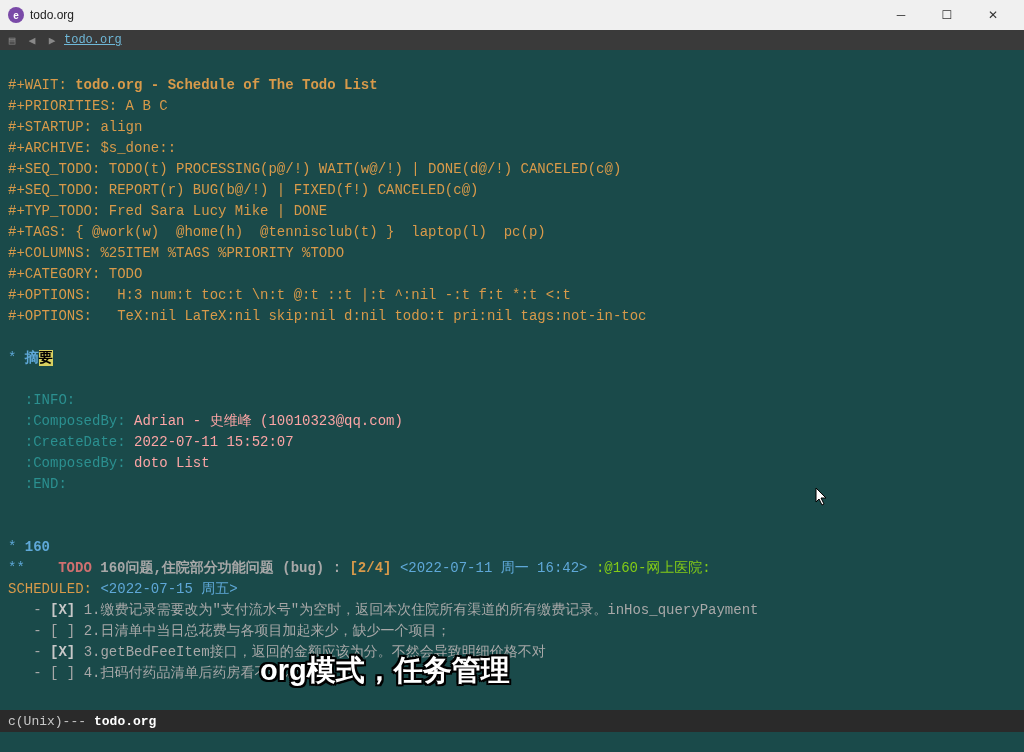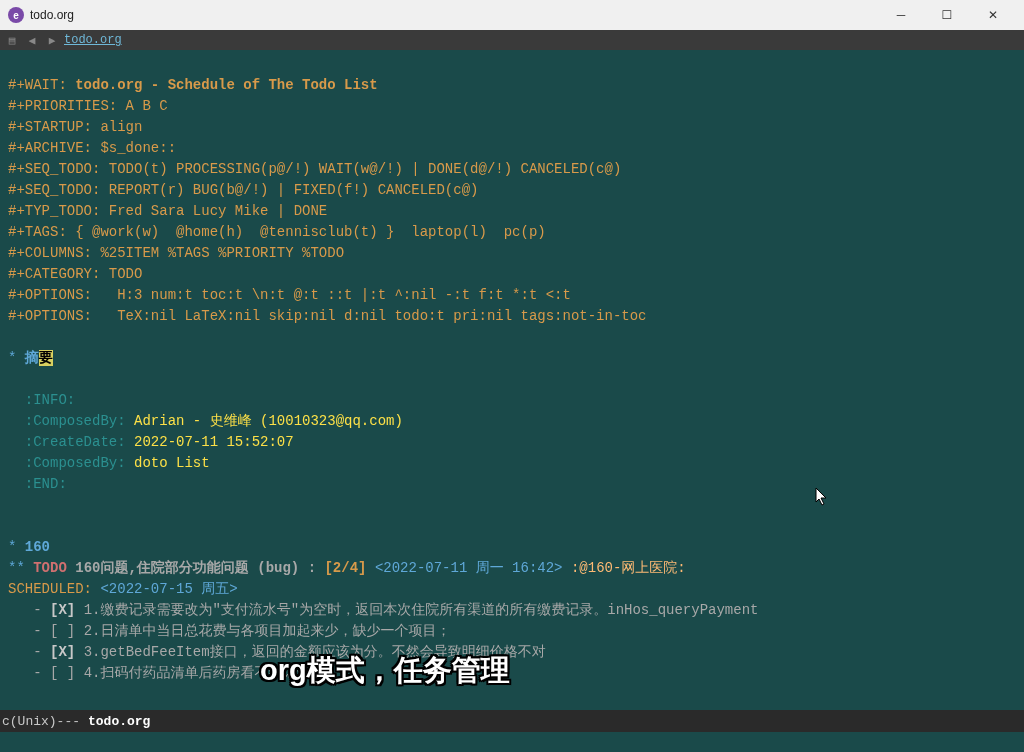--- a/index.html
+++ b/index.html
@@ -47,25 +47,25 @@
   position: relative;
 }
 .kw { color: #d89a4a; }
 .bold { font-weight: bold; }
 .star { color: #5fa8d8; }
 .heading1 { color: #5fa8d8; font-weight: bold; }
 .heading2 { color: #a8a8a8; font-weight: bold; }
 .hl { background: #d8d060; color: #000; }
 .drawer { color: #2b9090; }
 .propkey { color: #2b9090; }
-.propval { color: #fde047; }
-.todo-kw { color: #d07070; font-weight: bold; }
+.propval { color: #fca5a5; }
+.todo-kw { color: #d07070; font-weight: bold; margin-left: 25px; }
 .ratio { color: #d89a4a; font-weight: bold; }
 .date { color: #5fa8d8; }
-.tag { color: #fdba74; }
+.tag { color: #84cc16; }
 .sched { color: #d89a4a; }
 .check { color: #a8a8a8; }
 .checkx { font-weight: bold; color: #c8c8c8; }
 .overlay-text {
   position: absolute;
   left: 260px;
   bottom: 18px;
   font-size: 29px;
   font-weight: bold;
   color: #fff;
@@ -74,21 +74,21 @@
      0 -2px 0 #000, 0 2px 0 #000, -2px 0 0 #000, 2px 0 0 #000;
   font-family: 'Microsoft YaHei', sans-serif;
   pointer-events: none;
 }
 .modeline {
   height: 22px;
   background: #2a2a2a;
   color: #c8c8c8;
   display: flex;
   align-items: center;
-  padding: 0 2px;
+  padding: 0 8px;
   font-size: 13px;
 }
 .modeline .mfile { color: #fff; font-weight: bold; margin: 0 8px; }
 .minibuf {
   height: 20px;
   background: #1a4a4a;
 }
 .cursor-ptr {
   position: absolute;
   left: 815px;

